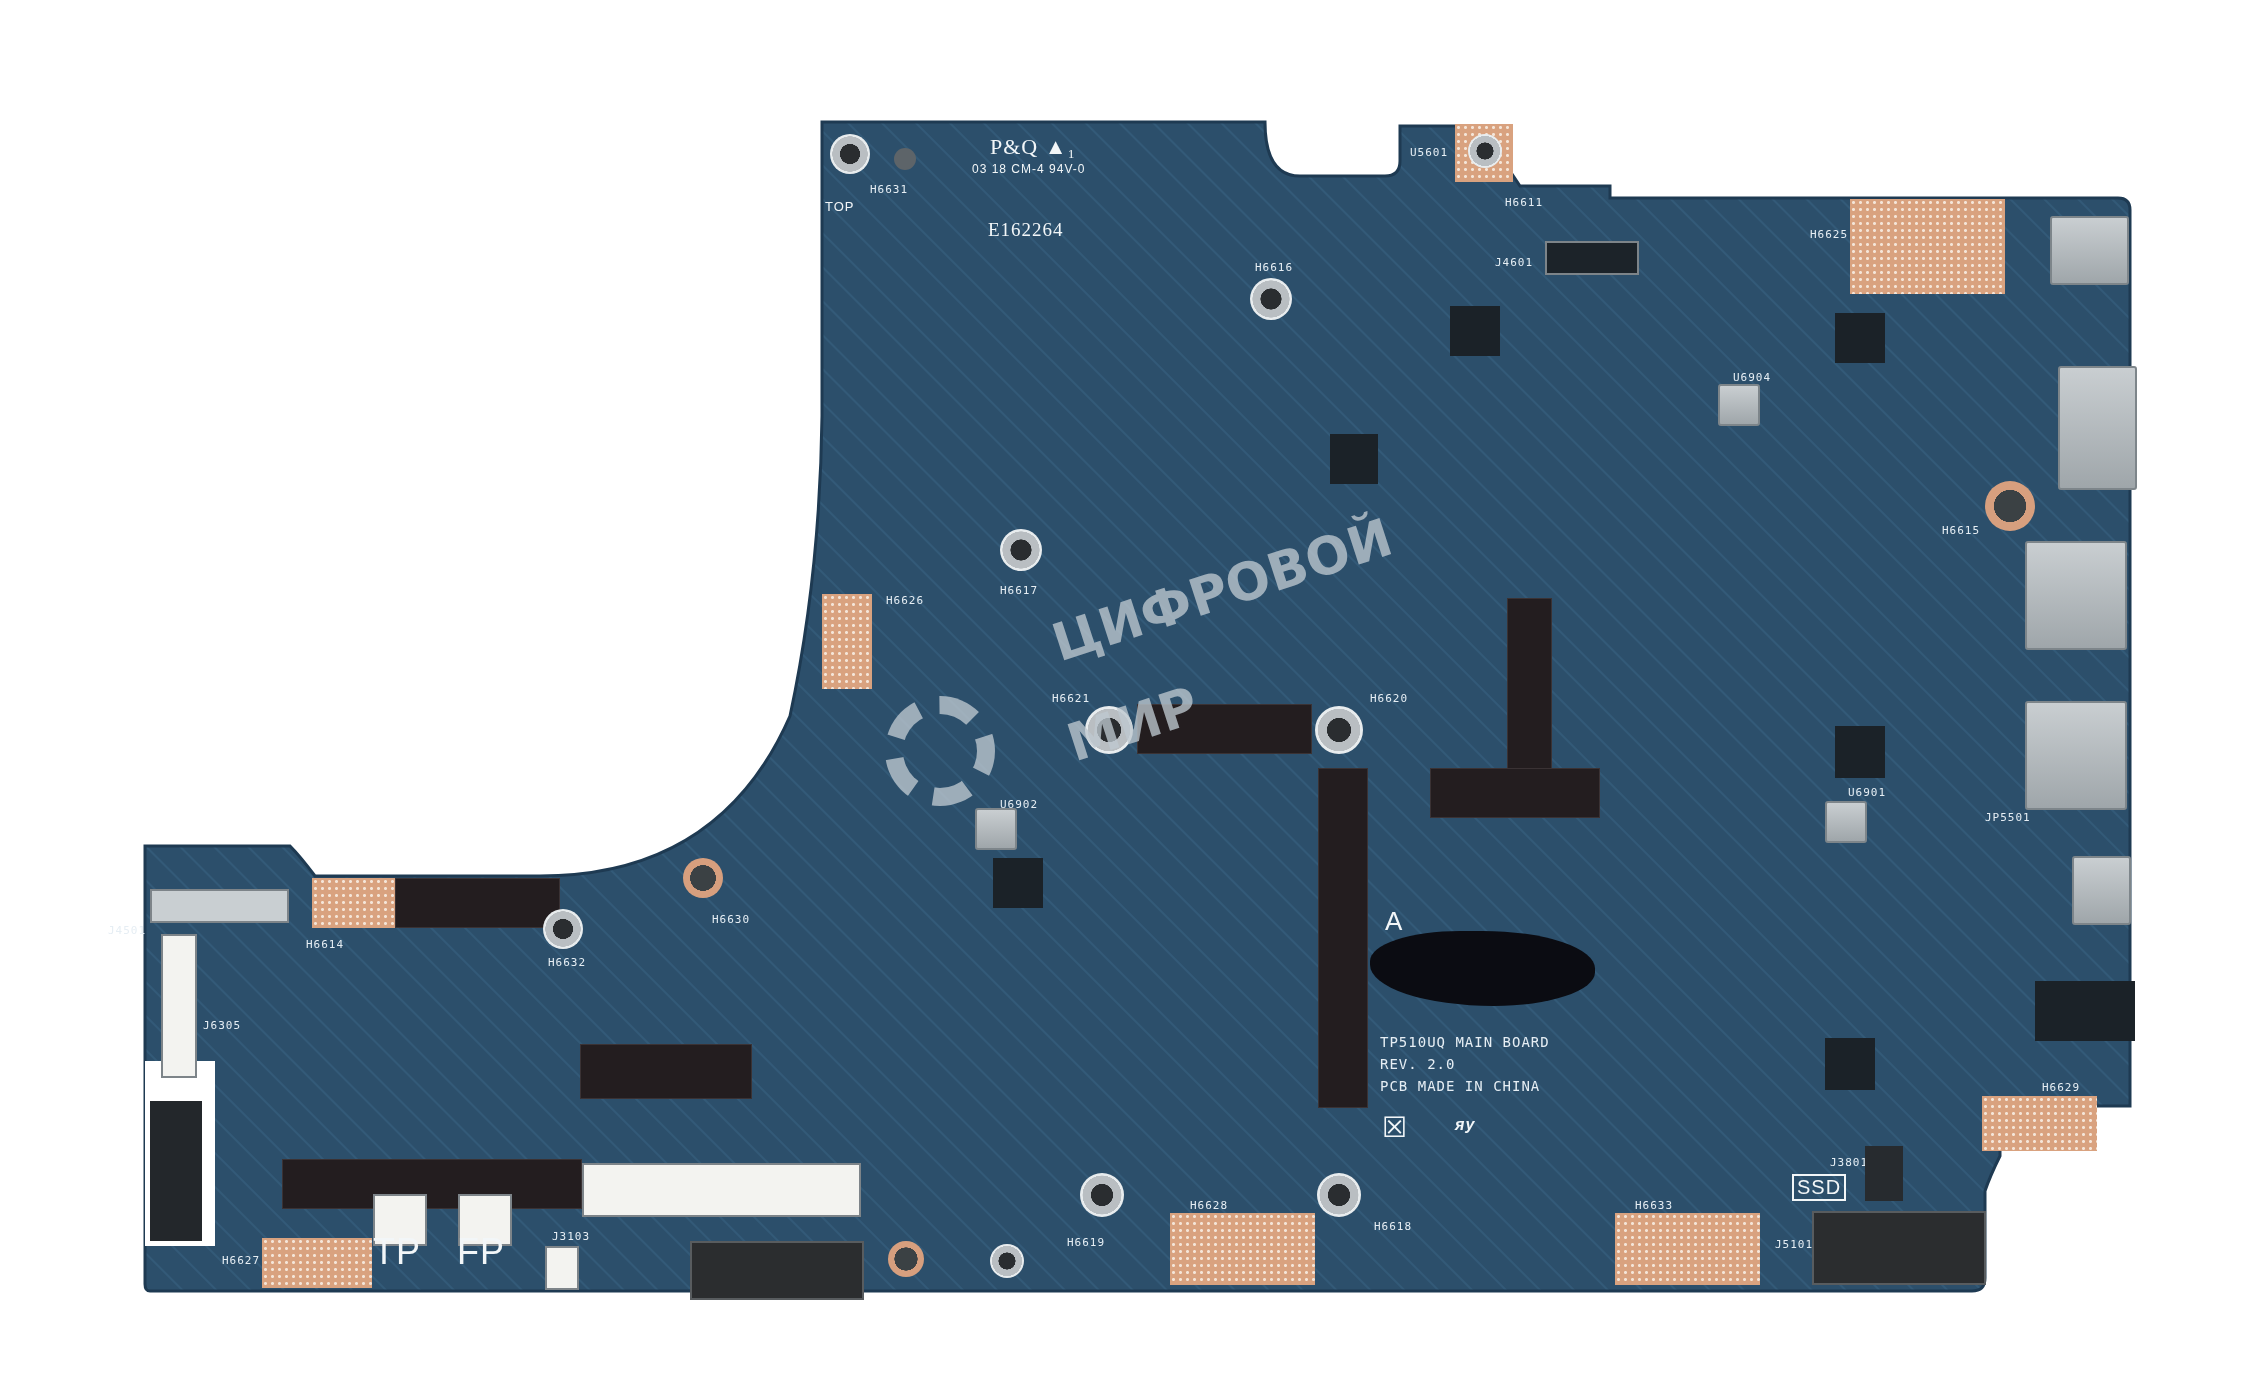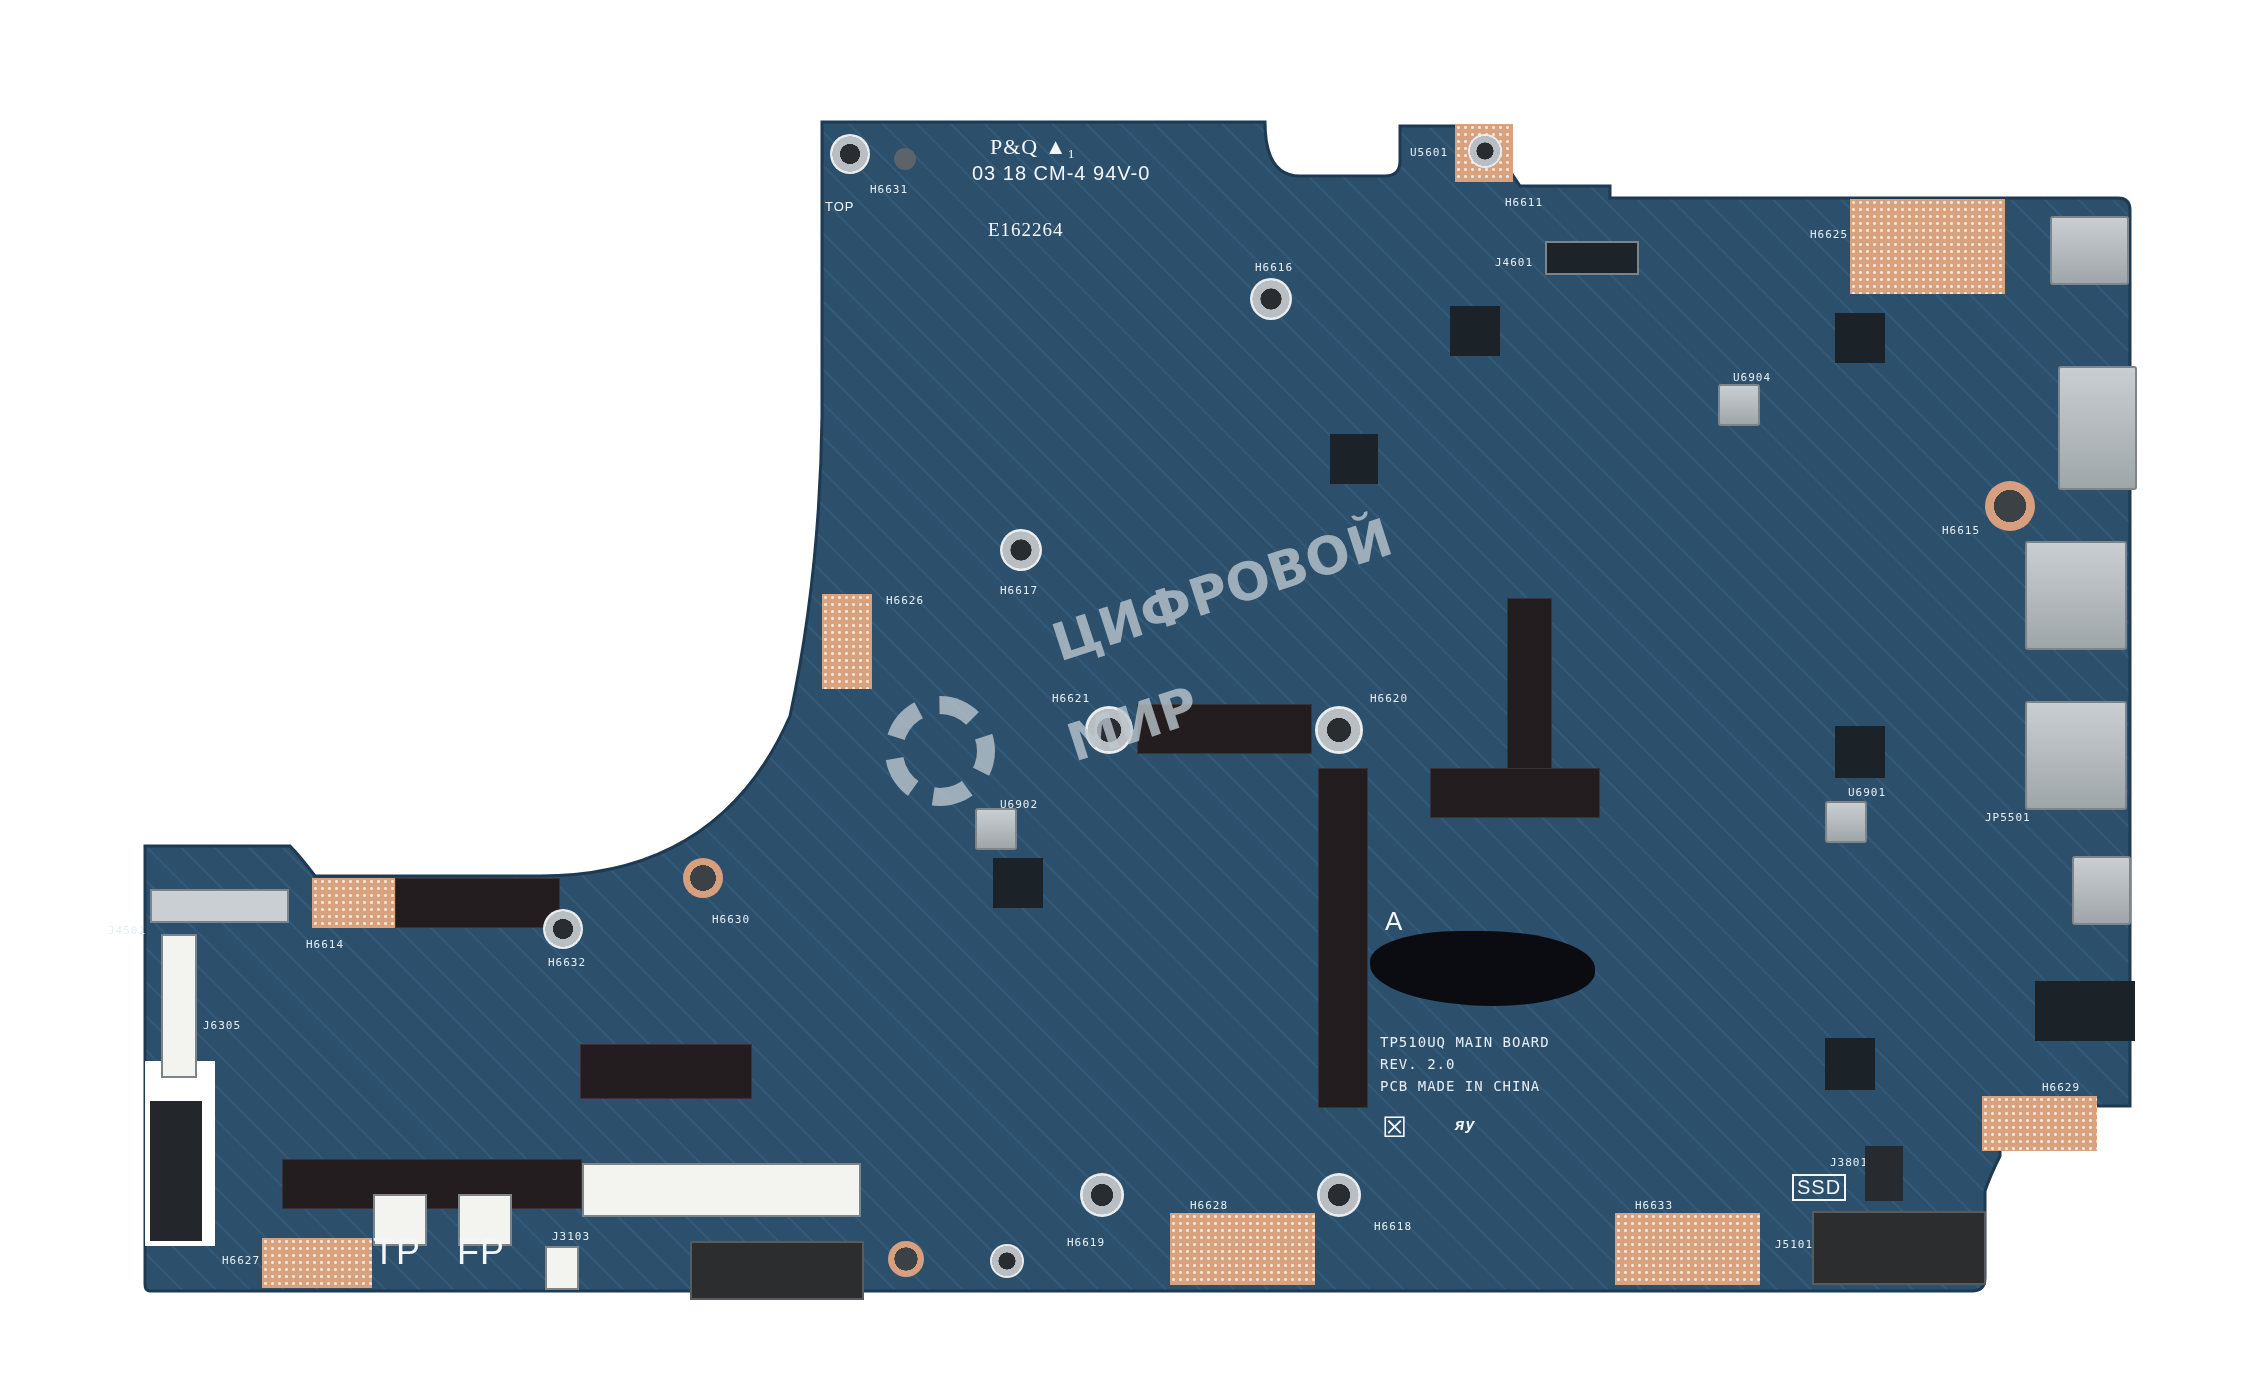--- a/index.html
+++ b/index.html
@@ -29,21 +29,21 @@
         <rect width="24" height="24" fill="#2c4f6b"></rect>
         <line x1="0" y1="4" x2="24" y2="4" stroke="#335a78" stroke-width="2"></line>
       </pattern>
     </defs>
     <path d="M 822 106 L 1265 106 Q 1265 160 1300 160 L 1385 160 Q 1400 160 1400 145 L 1400 110 L 1480 110 L 1520 170 L 1610 170 L 1610 182 L 2118 182 Q 2130 182 2130 194 L 2130 1090 L 2000 1090 L 2000 1140 Q 1990 1160 1985 1175 L 1985 1262 Q 1985 1275 1972 1275 L 150 1275 Q 145 1275 145 1268 L 145 830 L 290 830 Q 300 840 315 860 L 540 860 Q 720 860 790 700 Q 820 560 822 400 Z" fill="url(#tr)" stroke="#1e3a52" stroke-width="3"></path>
     <path d="M 145 1045 L 215 1045 L 215 1230 L 145 1230 Z" fill="#ffffff"></path>
   </svg>
 
   <div>
     <div class="lbl big" style="left:990px;top:118px;font-family:'Liberation Serif',serif;font-size:22px;">P&amp;Q ▲₁</div>
-    <div class="lbl big" style="left:972px;top:146px;font-size:20px;">03 18 CM-4 94V-0</div>
+    <div class="lbl big" style="left:972px;top:146px;font-size:12px;">03 18 CM-4 94V-0</div>
     <div class="lbl big" style="left:988px;top:167px;font-family:'Liberation Serif',serif;font-size:19px;margin-top:36px;">E162264</div>
   </div>
   <div class="lbl big" style="left:825px;top:183px;font-size:13px;">TOP</div>
 
   <div class="hole" style="left:830px;top:118px;width:40px;height:40px;"></div>
   <div class="lbl" style="left:870px;top:167px;">H6631</div>
   <div class="holeC" style="left:894px;top:132px;width:22px;height:22px;background:#5d6469;"></div>
 
   <div class="pad" style="left:1455px;top:108px;width:58px;height:58px;"></div>
   <div class="hole" style="left:1468px;top:118px;width:34px;height:34px;"></div>

